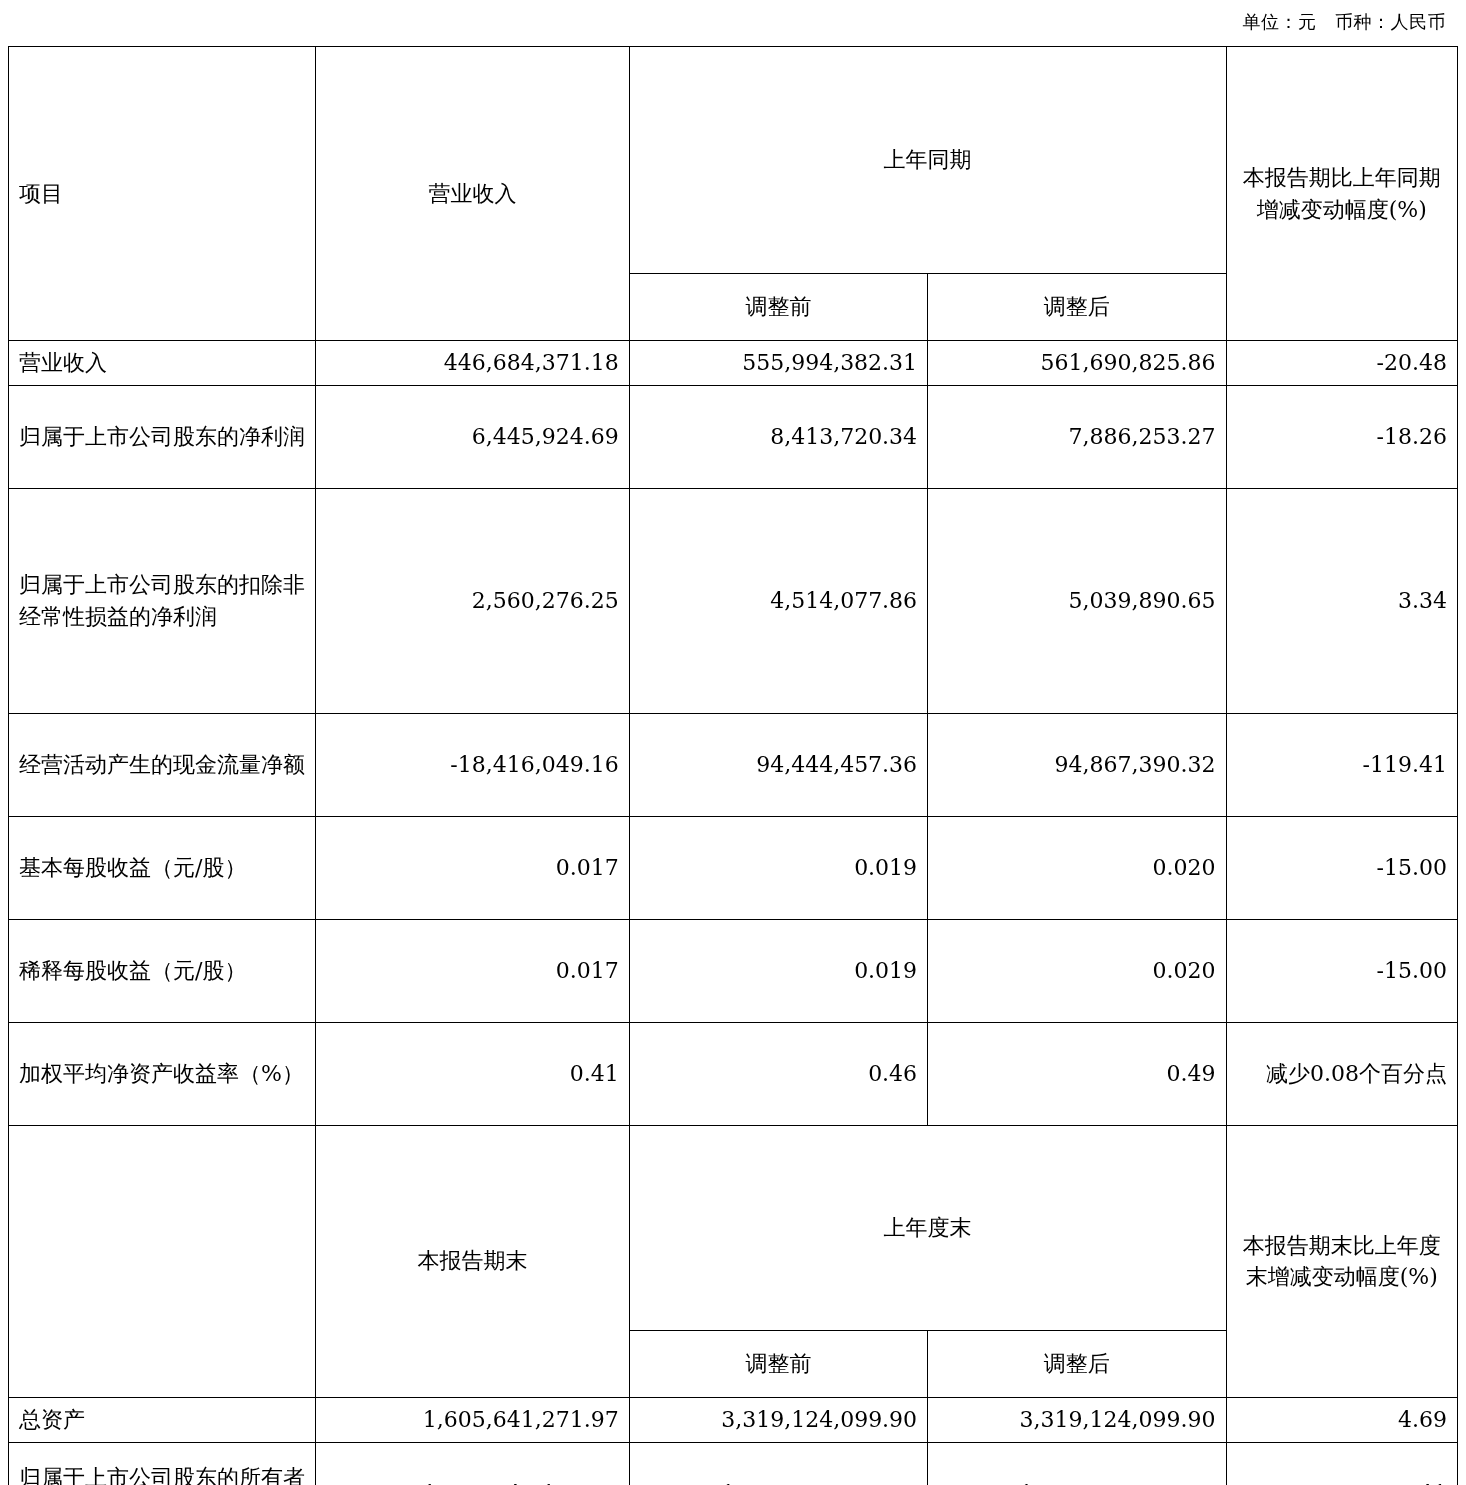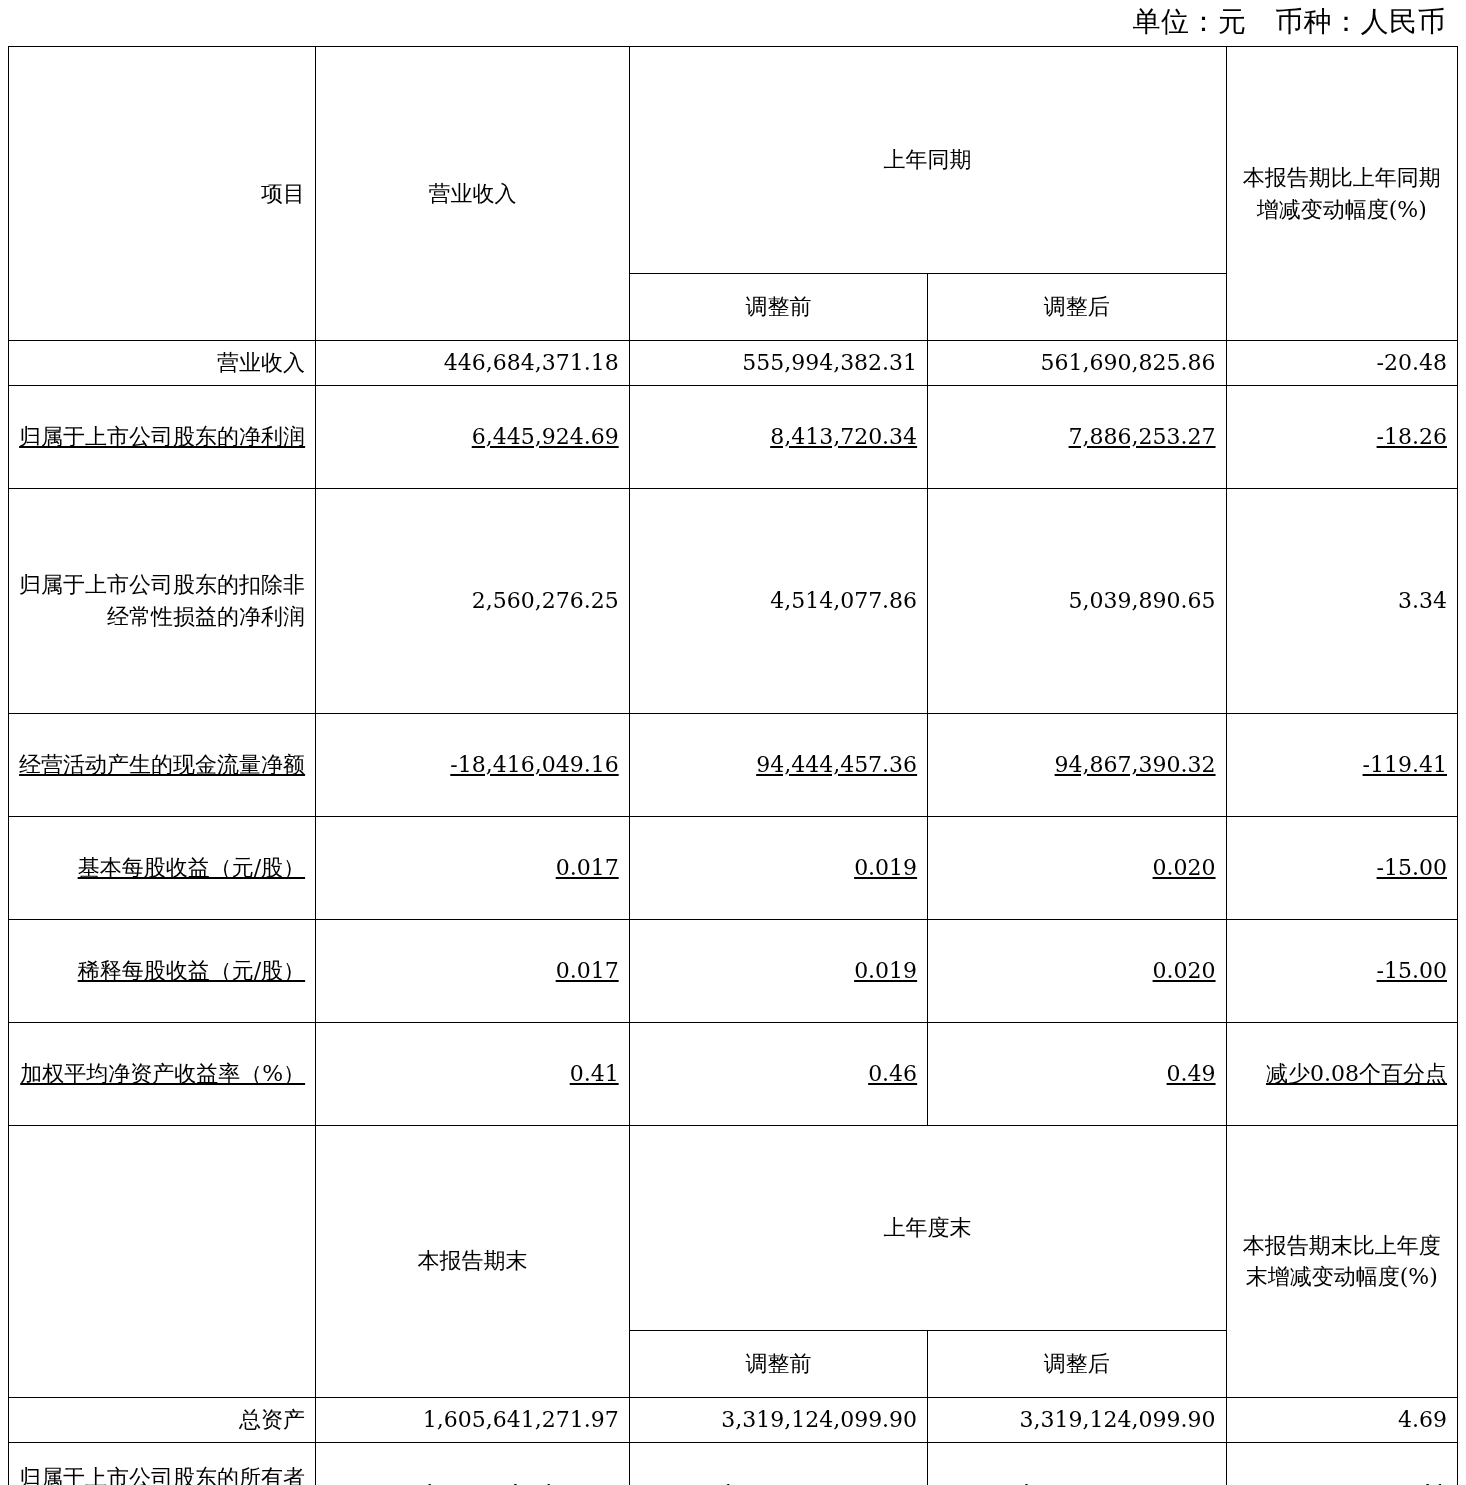--- a/index.html
+++ b/index.html
@@ -16,21 +16,21 @@
   }
   .page {
     position: relative;
     width: 1466px;
     height: 1485px;
     box-sizing: border-box;
     padding: 0 8px;
   }
   .unit-line {
     text-align: right;
-    font-size: 28px;
+    font-size: 18px;
     line-height: 44px;
     padding-right: 12px;
     letter-spacing: 0.5px;
   }
   table.fin {
     border-collapse: collapse;
     width: 1450px;
     table-layout: fixed;
     margin-top: 2px;
   }
@@ -41,36 +41,36 @@
     vertical-align: middle;
     line-height: 1.45;
   }
   .c-item   { width: 284px; }
   .c-cur    { width: 290px; }
   .c-pre    { width: 276px; }
   .c-post   { width: 276px; }
   .c-chg    { width: 214px; }
 
   td.label {
-    text-align: right;
+    text-align: left;
   }
   td.num {
     text-align: right;
     padding-right: 16px;
     font-family: "DejaVu Serif", "Liberation Serif", serif;
   }
   td.ctr {
     text-align: right;
   }
   td.hdr {
     text-align: center;
   }
   .tall-head td { height: 214px; }
   .sub-head td  { height: 54px; }
-  .row-tall td  { height: 90px; text-decoration: underline; }
+  .row-tall td  { height: 90px; }
   .row-vtall td { height: 212px; }
   .mid-head td  { height: 192px; }
 </style>
 </head>
 <body>
 
 <div class="page">
 
   <div class="unit-line">单位：元　币种：人民币</div>
 

